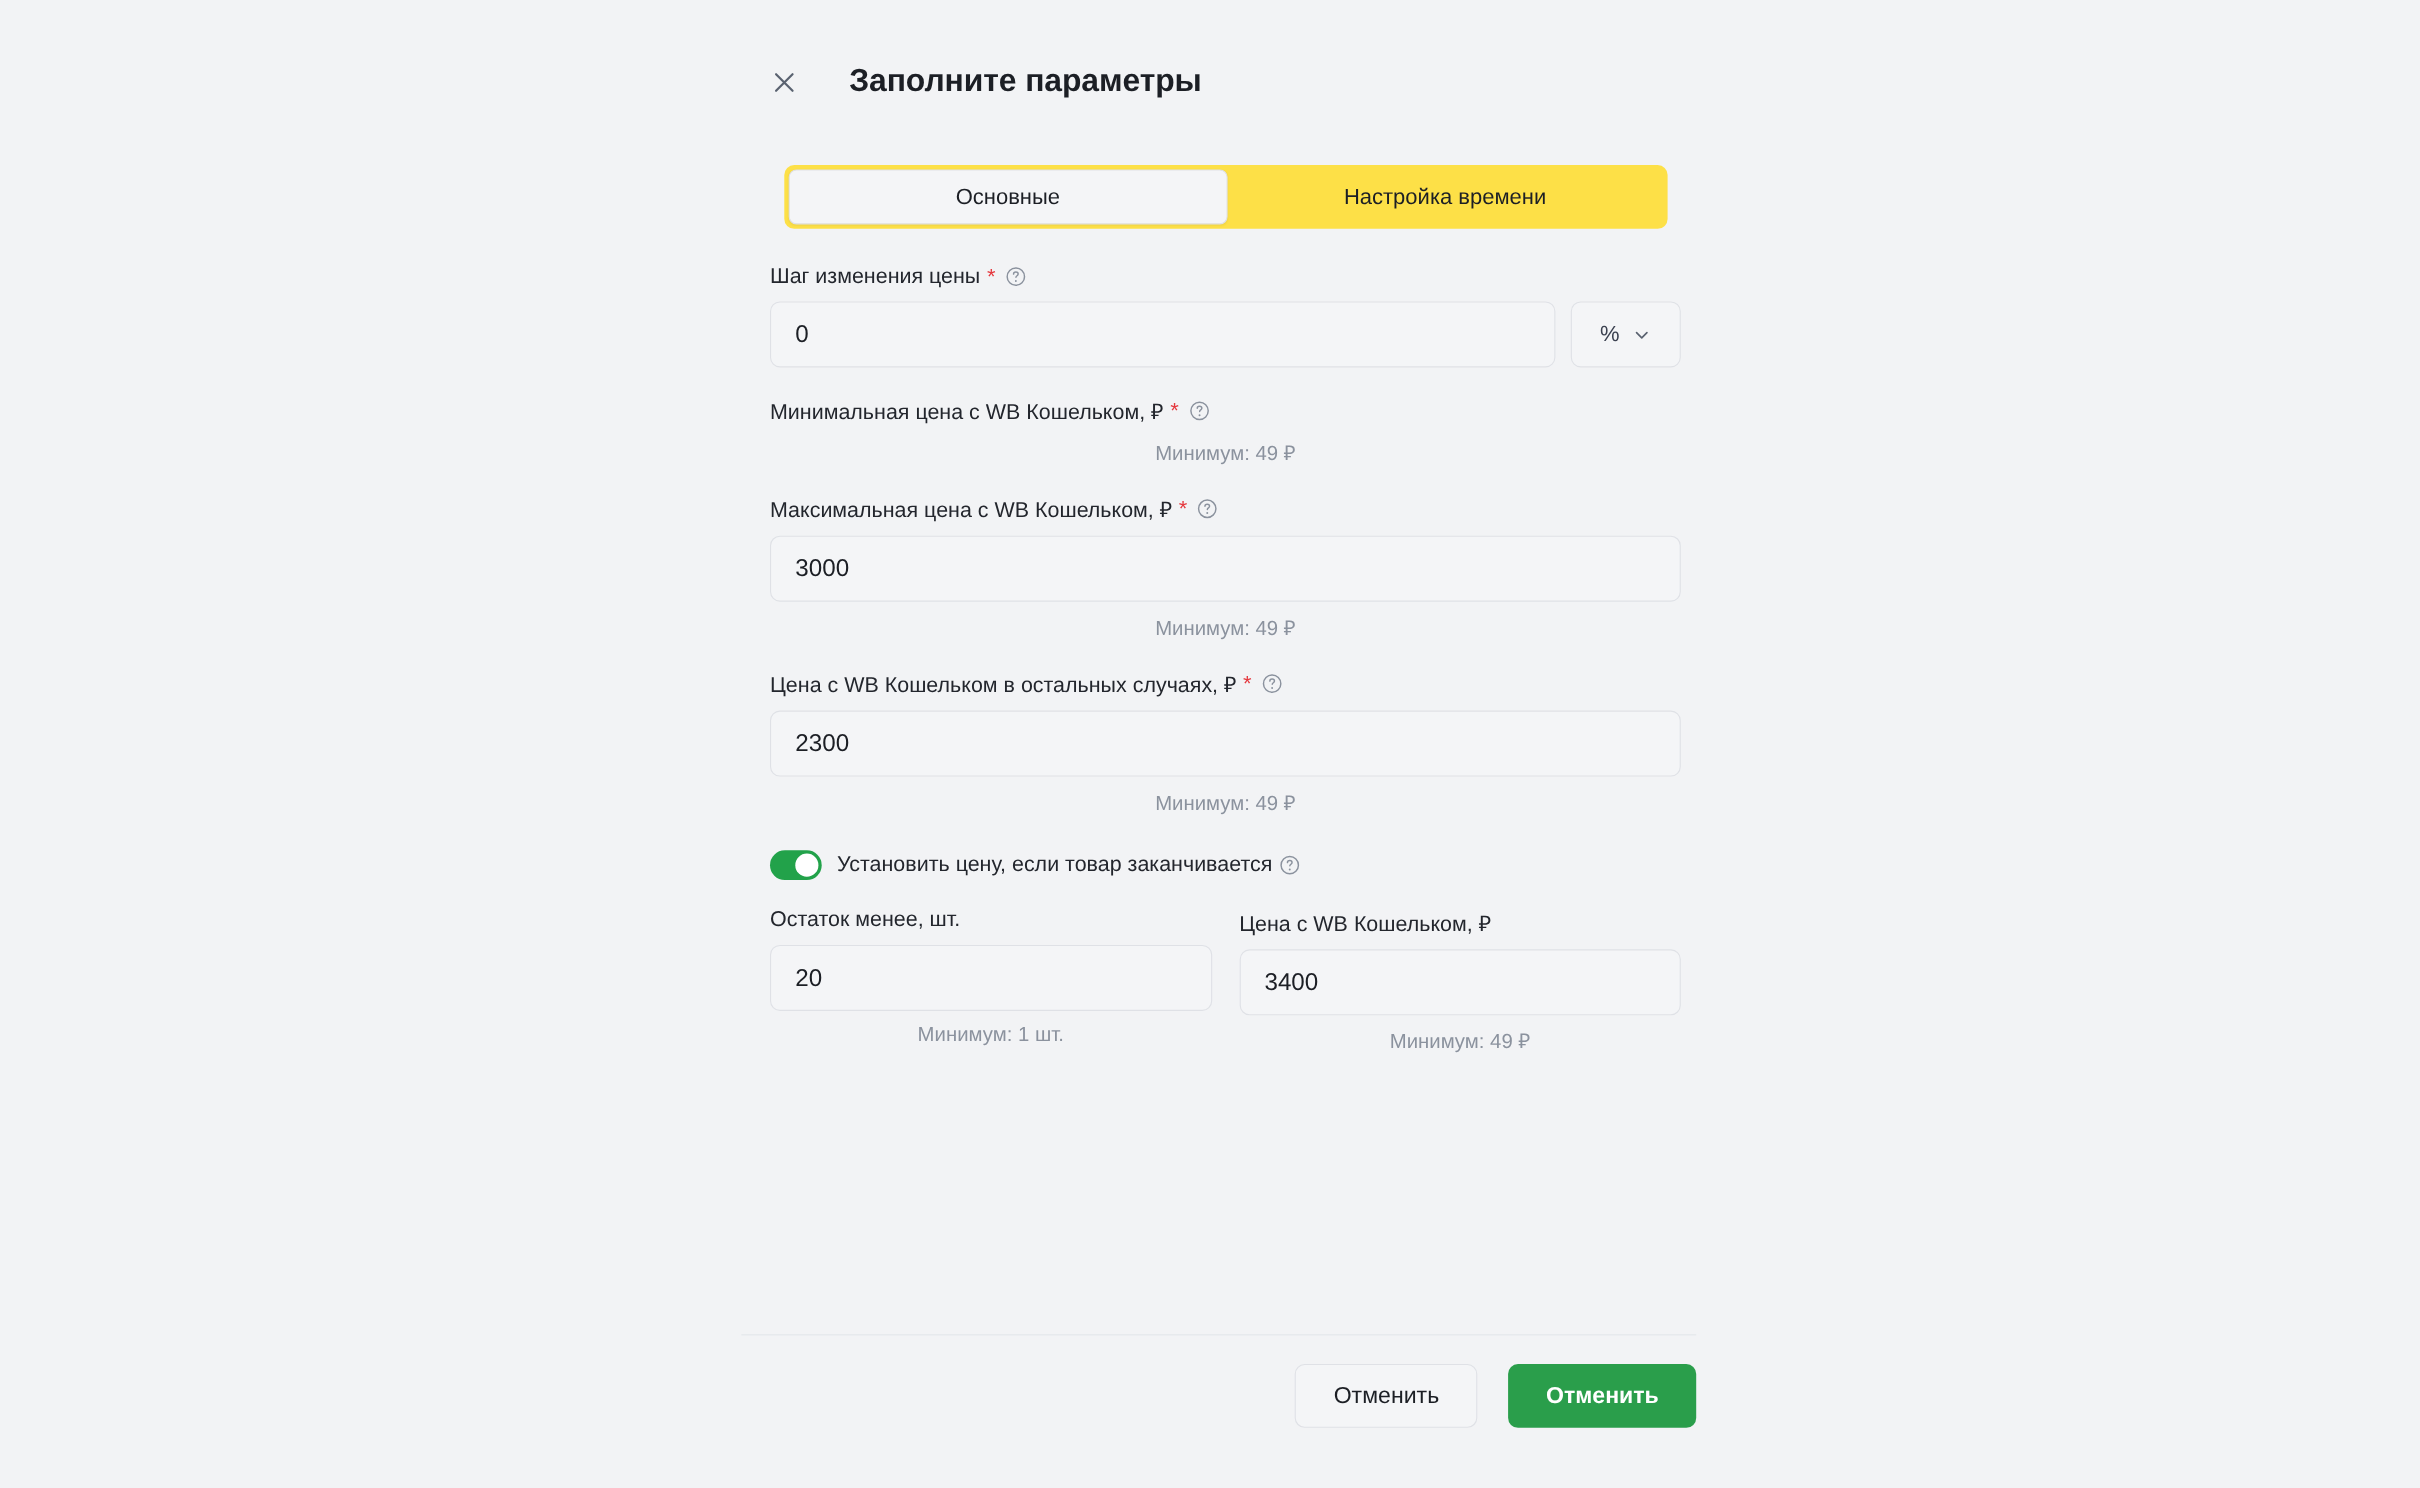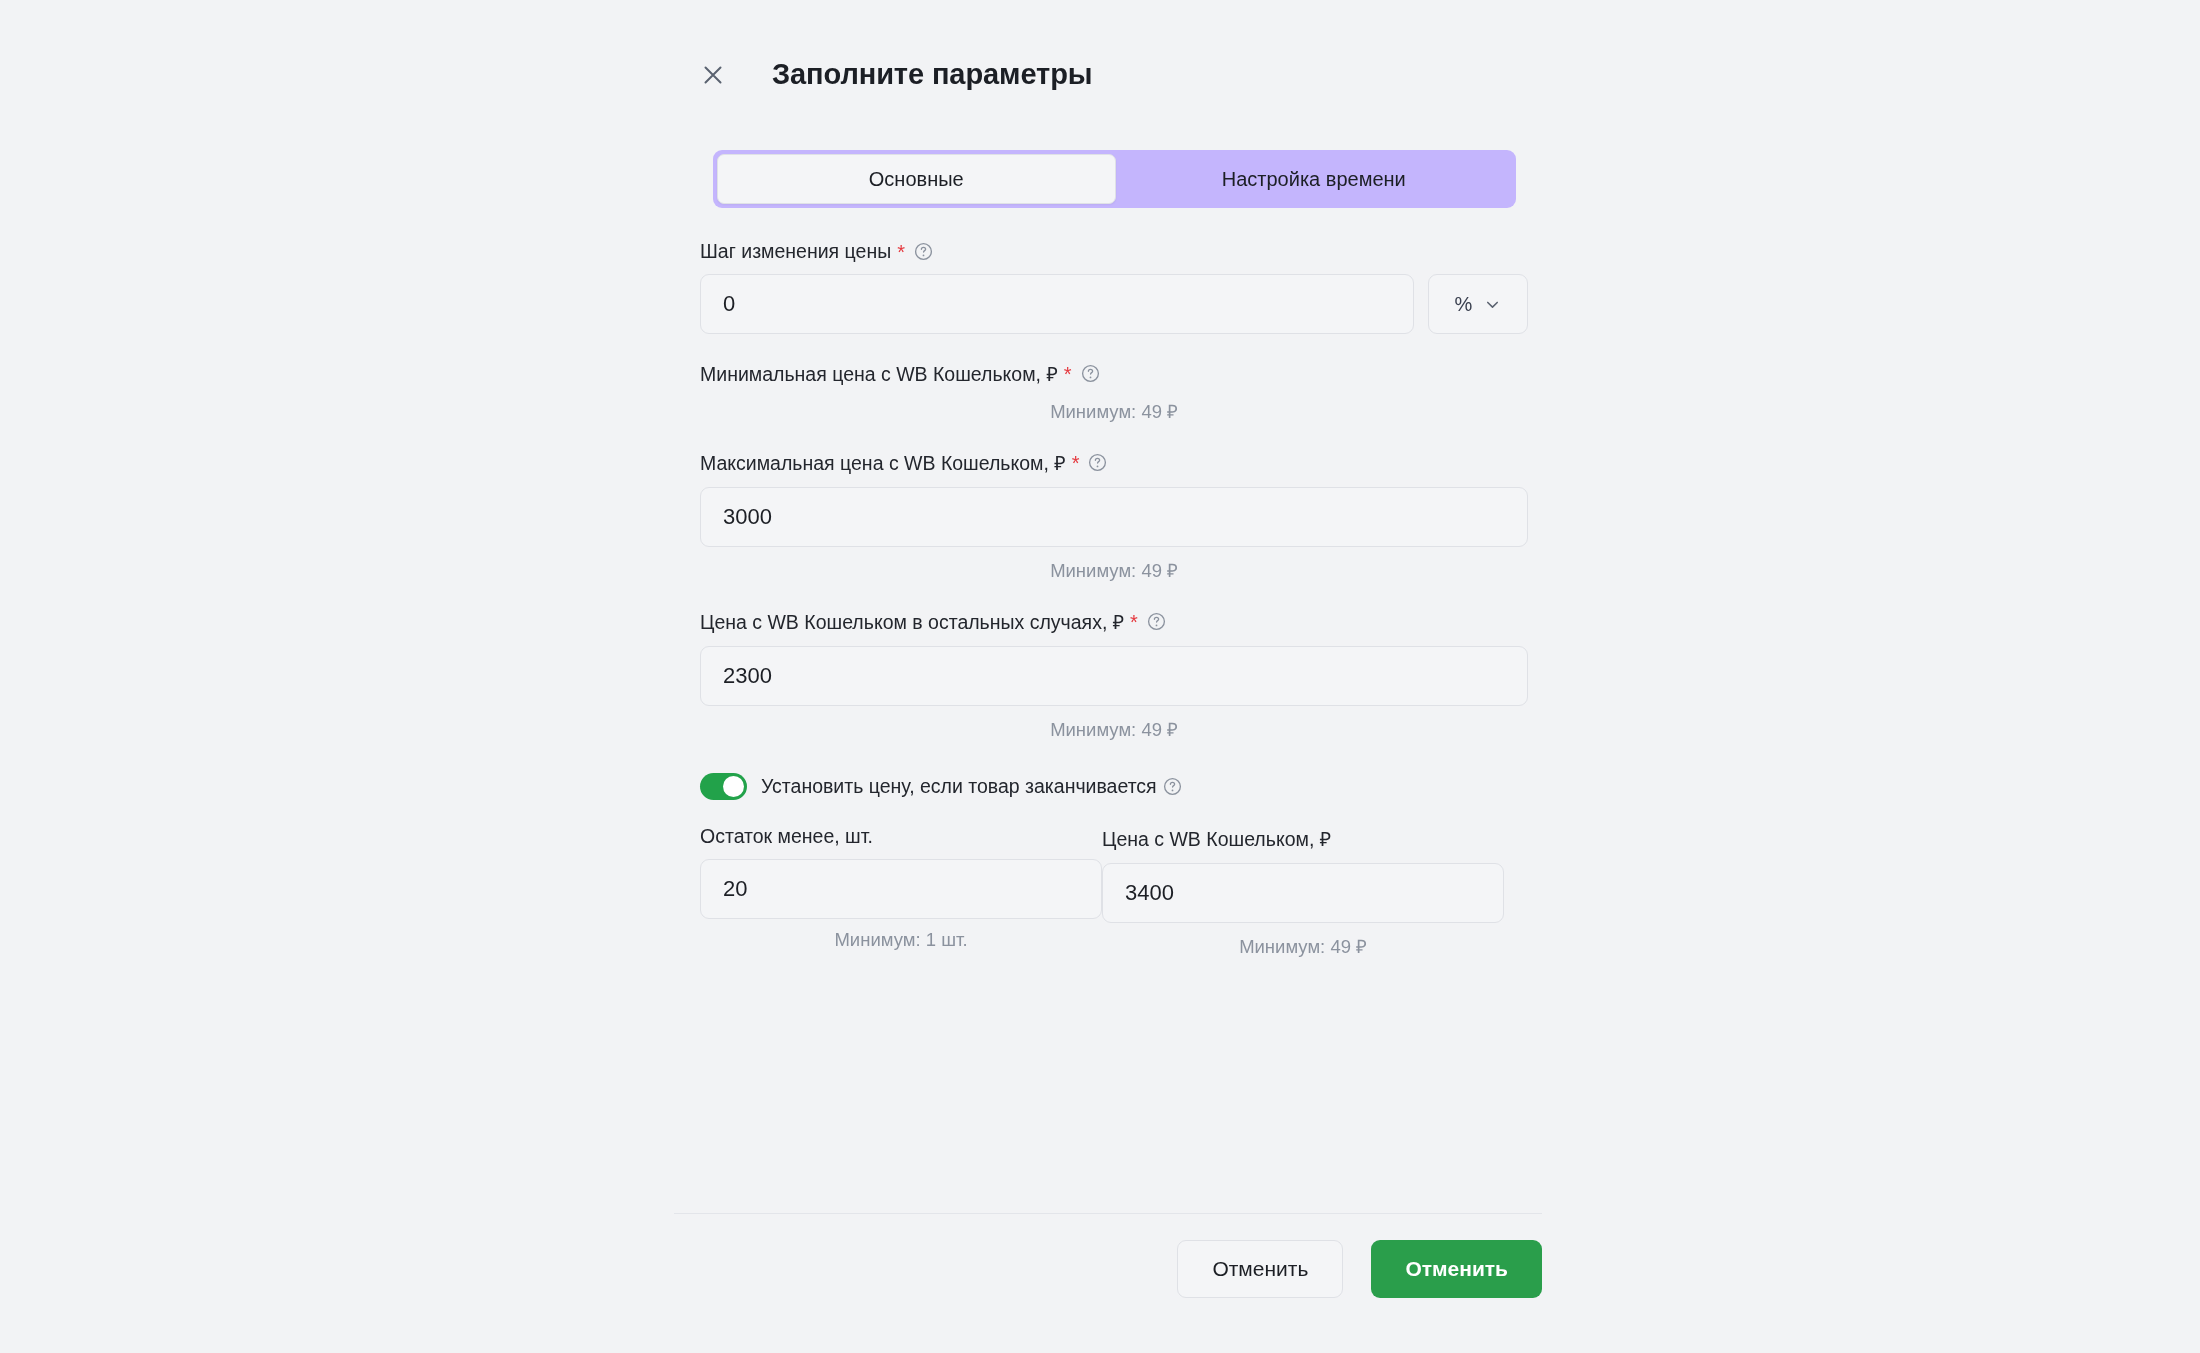--- a/index.html
+++ b/index.html
@@ -40,21 +40,21 @@
     color: #1c1f25;
     letter-spacing: -0.1px;
     white-space: nowrap;
   }
 
   
   .tabs {
     position: absolute;
     left: 713px; top: 150px;
     width: 803px; height: 58px;
-    background: #c4b5fd;
+    background: #fde047;
     border-radius: 9px;
     display: flex;
     padding: 4px;
   }
   .tab {
     flex: 1;
     display: flex; align-items: center; justify-content: center;
     font-size: 20px;
     color: #1c1f25;
     border-radius: 7px;
@@ -152,20 +152,21 @@
   .toggle-label {
     font-size: 19.5px;
     color: #23262d;
     display: flex;
     align-items: center;
     white-space: nowrap;
   }
 
   .two-col {
     display: flex;
+    gap: 25px;
   }
   .two-col .col { width: 402px; }
   .two-col .col .input { width: 100%; }
 
   
   .divider {
     position: absolute;
     left: 674px; top: 1213px;
     width: 868px; height: 1px;
     background: #e3e5ea;

